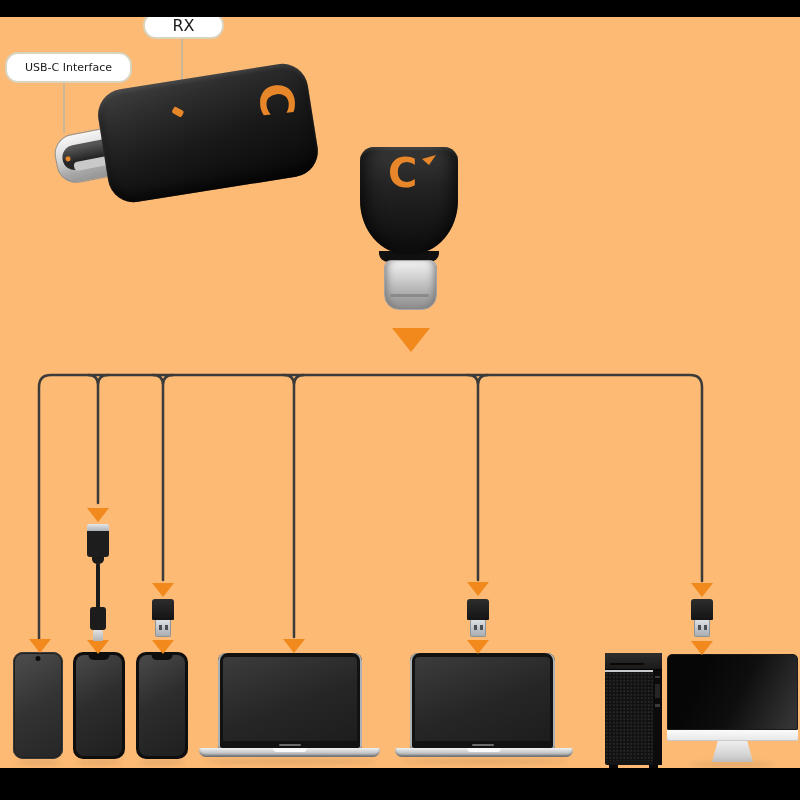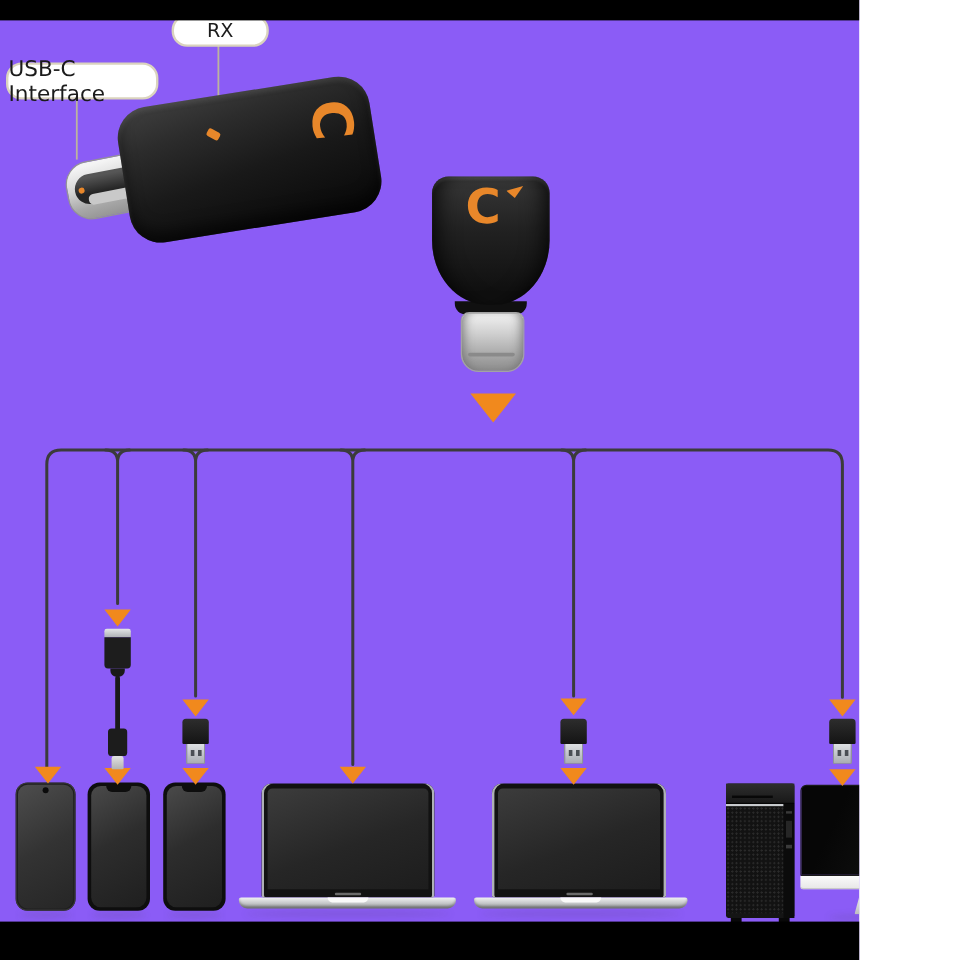--- a/index.html
+++ b/index.html
@@ -1,26 +1,26 @@
 <!DOCTYPE html>
 <html><head>
 <meta charset="utf-8">
 <style>
   html,body{margin:0;padding:0;background:#ffffff;}
-  #stage{position:relative;width:716px;height:800px;background:#8b5cf6;overflow:hidden;
+  #stage{position:relative;width:800px;height:800px;background:#fdba74;overflow:hidden;
          font-family:"DejaVu Sans","Liberation Sans",sans-serif;}
   .abs{position:absolute;}
   
   #top-bar{left:0;top:0;width:800px;height:17px;background:#000;z-index:9;}
   #bottom-bar{left:0;top:768px;width:800px;height:32px;background:#000;z-index:9;}
   
   .callout{background:#fff;border:2px solid #DAD3BE;border-radius:13px;display:flex;
            align-items:center;justify-content:center;color:#1B1B1B;z-index:2;}
   #callout-rx{left:143px;top:12px;width:77px;height:23px;font-size:16px;}
-  #callout-usbc{left:5px;top:52px;width:123px;height:27px;font-size:18px;}
+  #callout-usbc{left:5px;top:52px;width:123px;height:27px;font-size:11px;}
   
   .arrow{width:0;height:0;border-left:11px solid transparent;border-right:11px solid transparent;
          border-top:14px solid #F1891D;z-index:3;}
   .arrow-lg{border-left-width:19px;border-right-width:19px;border-top-width:24px;}
   
   #a-plug{left:55px;top:128px;width:100px;height:47px;border-radius:20px;transform:rotate(-11deg);
           background:linear-gradient(175deg,#f4f4f4 8%,#d6d6d6 40%,#a8a8a8 70%,#8b8b8b);
           border:1px solid #949494;z-index:1;}
   #a-slot{left:6px;top:10px;width:64px;height:25px;border-radius:13px;
           background:linear-gradient(180deg,#565656 10%,#252525 65%);}

